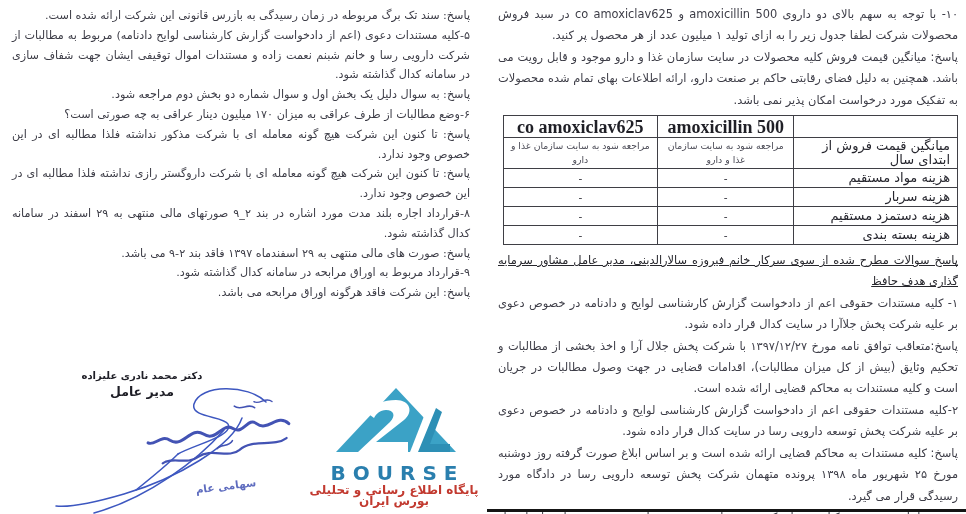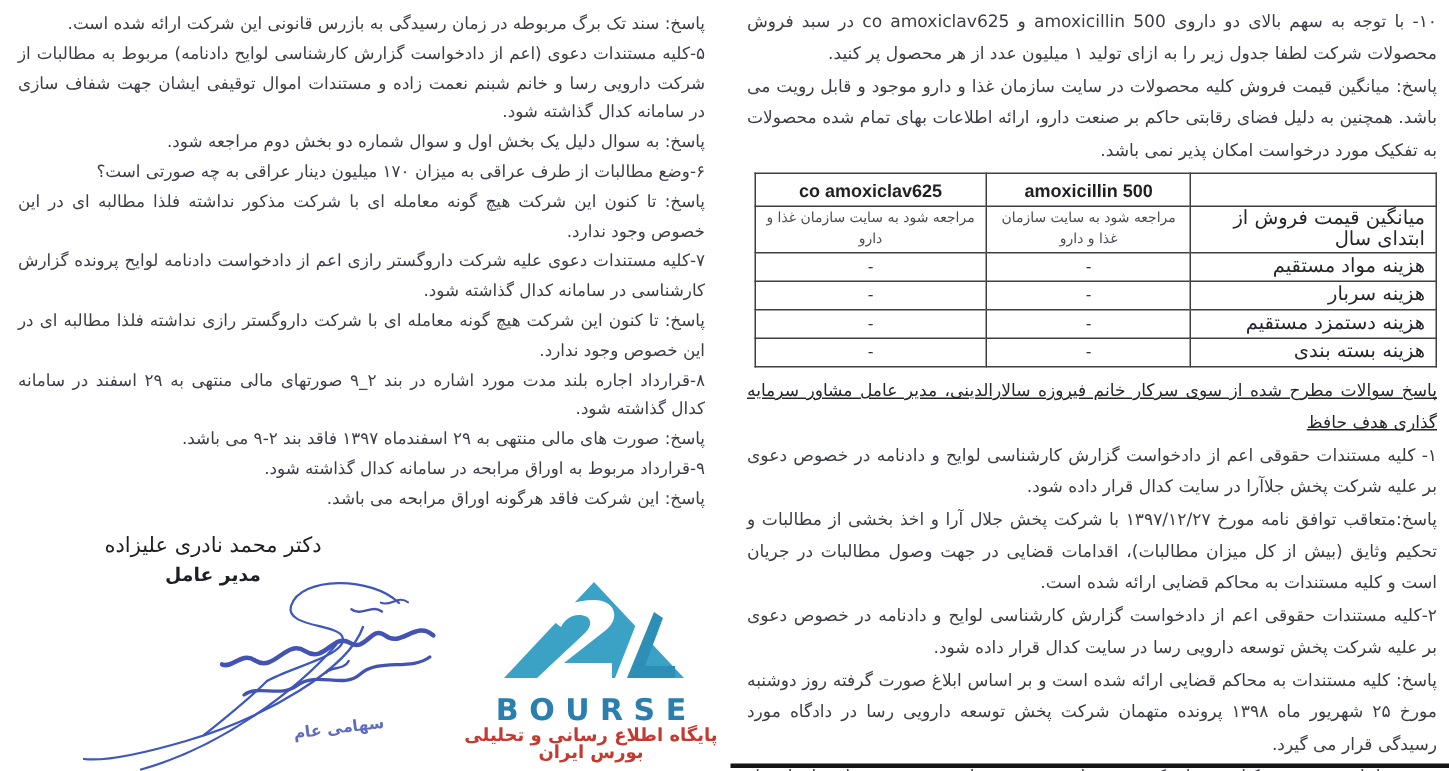--- a/index.html
+++ b/index.html
@@ -18,37 +18,37 @@
   }
   
   table.price-table{
     width:99%;border-collapse:collapse;margin:4px 0 5px 4px;
     direction:rtl;font-size:10.6px;line-height:14px;color:#33333c;
   }
   table.price-table td, table.price-table th{
     border:1px solid #3f3f45;padding:1px 4px;text-align:center;vertical-align:middle;
   }
   table.price-table th{
-    font-family:Liberation Sans, sans-serif;direction:ltr;
-    font-size:12px;font-weight:bold;color:#1f1f26;height:19px;
+    font-family:Liberation Serif, serif;direction:ltr;
+    font-size:18px;font-weight:bold;color:#1f1f26;height:19px;
   }
   table.price-table td.row-label{
     font-weight:normal;text-align:right;padding-right:7px;font-size:13px;color:#26262e;
   }
   table.price-table td.ref-cell{font-size:9.3px;color:#4a4a55;}
   table.price-table col.c-label{width:36%;}
   table.price-table col.c-mid{width:30%;}
   table.price-table col.c-left{width:34%;}
   table.price-table td{height:16px;}
   
   .sign-block{
     position:absolute;left:32px;top:356px;width:220px;text-align:center;
     direction:rtl;color:#1e1e26;
   }
-  .sign-name{font-size:14px;font-weight:normal;}
+  .sign-name{font-size:10px;font-weight:bold;margin-top:14px;}
   .sign-title{font-size:12.5px;font-weight:bold;margin-top:3px;}
   .sign-svg{position:absolute;left:28px;top:382px;}
   
   .stamp{
     position:absolute;left:142px;top:398px;width:160px;height:112px;
     transform:rotate(-7deg);color:#4353b4;text-align:center;direction:rtl;
   }
   .stamp-caption{
     font-size:10.5px;font-weight:bold;letter-spacing:1px;
     color:#4353b4;opacity:.85;margin-top:-6px;
@@ -126,21 +126,20 @@
   <p>۳- سند اجاره زمین ۲۰ هکتاری و رای کمیسیون ماده ۳۲ و مستندات حقوقی مربوط به آن اعم از دادخواست گزارش کارشناسی و دادنامه در سامانه کدال قرار داده شود.</p>
 
 </div>
 
 <div class="page page-left">
   <p>پاسخ: سند تک برگ مربوطه در زمان رسیدگی به بازرس قانونی این شرکت ارائه شده است.</p>
   <p>۵-کلیه مستندات دعوی (اعم از دادخواست گزارش کارشناسی لوایح دادنامه) مربوط به مطالبات از شرکت دارویی رسا و خانم شبنم نعمت زاده و مستندات اموال توقیفی ایشان جهت شفاف سازی در سامانه کدال گذاشته شود.</p>
   <p>پاسخ: به سوال دلیل یک بخش اول و سوال شماره دو بخش دوم مراجعه شود.</p>
   <p>۶-وضع مطالبات از طرف عراقی به میزان ۱۷۰ میلیون دینار عراقی به چه صورتی است؟</p>
   <p>پاسخ: تا کنون این شرکت هیچ گونه معامله ای با شرکت مذکور نداشته فلذا مطالبه ای در این خصوص وجود ندارد.</p>
-  <p>۷-کلیه مستندات دعوی علیه شرکت داروگستر رازی اعم از دادخواست دادنامه لوایح پرونده گزارش کارشناسی در سامانه کدال گذاشته شود.</p>
   <p>پاسخ: تا کنون این شرکت هیچ گونه معامله ای با شرکت داروگستر رازی نداشته فلذا مطالبه ای در این خصوص وجود ندارد.</p>
   <p>۸-قرارداد اجاره بلند مدت مورد اشاره در بند ۲_۹ صورتهای مالی منتهی به ۲۹ اسفند در سامانه کدال گذاشته شود.</p>
   <p>پاسخ: صورت های مالی منتهی به ۲۹ اسفندماه ۱۳۹۷ فاقد بند ۲-۹ می باشد.</p>
   <p>۹-قرارداد مربوط به اوراق مرابحه در سامانه کدال گذاشته شود.</p>
   <p>پاسخ: این شرکت فاقد هرگونه اوراق مرابحه می باشد.</p>
 </div>
 
 <div class="sign-block">
   <div class="sign-name">دکتر  محمد نادری علیزاده</div>
   <div class="sign-title">مدیر عامل</div>

